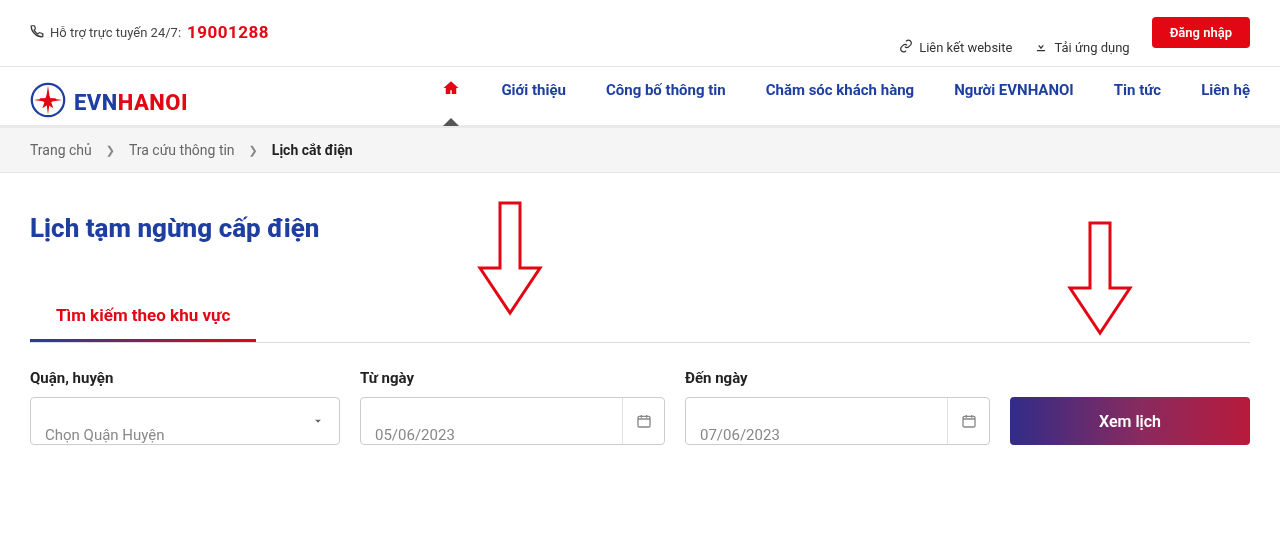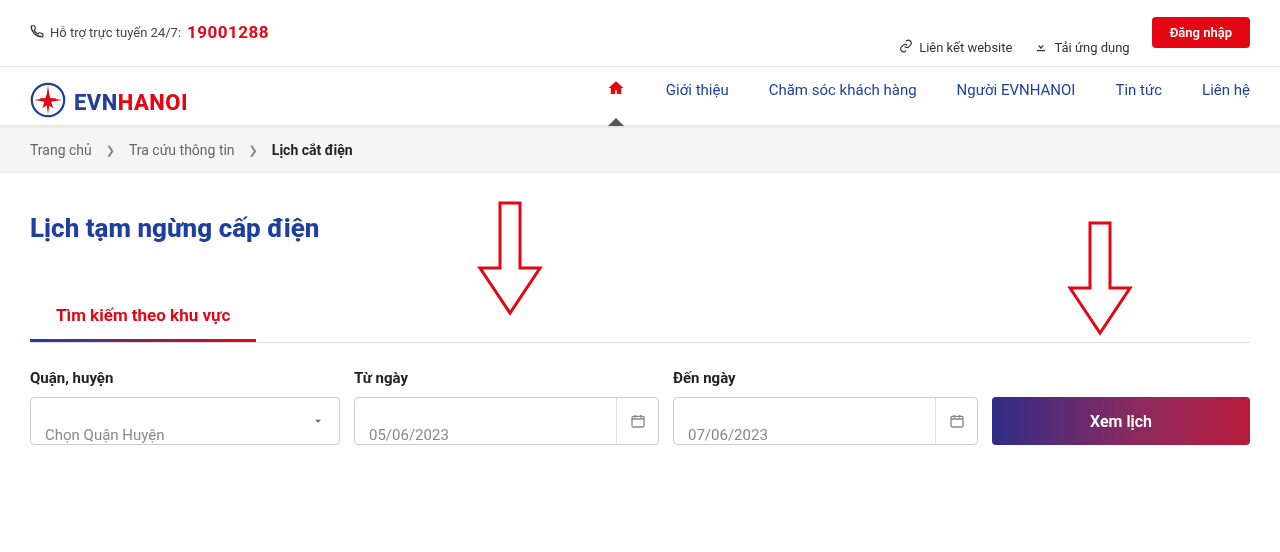--- a/index.html
+++ b/index.html
@@ -15,21 +15,21 @@
 
   .hr1 { height:1px; background:#e6e6e6; width:100%; }
 
   
   .mainnav { display:flex; align-items:center; padding:12px 30px 0 30px; }
   .logo-wrap { display:flex; align-items:center; gap:8px; }
   .logo-text { font-weight:800; font-size:22px; letter-spacing:.5px; }
   .logo-text .evn { color:#1f3fa0; }
   .logo-text .hanoi { color:#E30613; }
 
-  .nav-items { margin-left:auto; display:flex; gap:40px; align-items:center; font-weight:400; color:#1f3fa0; font-size:15px; }
+  .nav-items { margin-left:auto; display:flex; gap:40px; align-items:center; font-weight:700; color:#1f3fa0; font-size:15px; }
   .nav-items .nav-item { position:relative; padding-bottom:24px; cursor:pointer; }
   .nav-items .nav-item.active { color:#E30613; }
   .nav-items .nav-item.active::after {
     content:""; position:absolute; left:50%; transform:translateX(-50%);
     bottom:-1px; width:0; height:0; border-left:8px solid transparent; border-right:8px solid transparent;
     border-bottom:8px solid #555;
   }
 
   .hr2 { height:3px; background:#e9e9e9; width:100%; }
 
@@ -42,21 +42,21 @@
   
   .content { padding:40px 30px 30px 30px; position:relative; }
   .page-title { color:#1f3fa0; font-weight:800; font-size:26px; margin-bottom:48px; }
 
   
   .tab-row { display:flex; border-bottom:1px solid #ddd; margin-bottom:26px; }
   .tab { padding:14px 26px; font-weight:700; color:#E30613; font-size:17px; border-bottom:3px solid transparent; cursor:pointer; background:#fafafa; }
   .tab.active { background:#fff; border-bottom:3px solid; border-image: linear-gradient(90deg,#1f3fa0,#E30613) 1; }
 
   
-  .form-area { display:grid; grid-template-columns: 310px 305px 305px 1fr; gap:14px; align-items:end; }
+  .form-area { display:grid; grid-template-columns: 310px 305px 305px 1fr; gap:20px; align-items:end; }
   .form-area .col label { font-weight:700; font-size:15px; display:block; margin-bottom:10px; }
   .ctrl { position:relative; height:48px; border:1px solid #ccc; border-radius:4px; background:#fff; display:flex; align-items:flex-end; }
   .ctrl .value { flex:1; padding:0 14px; color:#888; font-size:15px; cursor:pointer; }
   .ctrl .icon-right { width:42px; display:flex; align-items:center; justify-content:center; color:#888; border-left:1px solid #e2e2e2; height:100%; }
   .ctrl.select .icon-right { border-left:none; }
   .submit-btn { height:48px; border-radius:4px; background:linear-gradient(90deg,#312c88 0%, #8a2a5e 55%, #b81a3b 100%); color:#fff; font-weight:600; font-size:16px; display:flex; align-items:center; justify-content:center; cursor:pointer; }
 
   
   .red-box { position:absolute; border:2px solid #E30613; border-radius:2px; pointer-events:none; }
 
@@ -118,20 +118,21 @@
   </div>
   <div class="nav-items">
     <div class="nav-item active">
       <span>
         <svg width="20" height="18" viewBox="0 0 24 24" fill="#E30613">
             <path d="M12 3 2 12h3v8h6v-5h2v5h6v-8h3z"></path>
           </svg>
       </span>
     </div>
     <div class="nav-item">Giới thiệu</div>
+    <div class="nav-item">Công bố thông tin</div>
     <div class="nav-item">Chăm sóc khách hàng</div>
     <div class="nav-item">Người EVNHANOI</div>
     <div class="nav-item">Tin tức</div>
     <div class="nav-item">Liên hệ</div>
   </div>
 </div>
 <div class="hr2"></div>
 
 <div class="breadcrumb-bar">
   <span class="crumb">Trang chủ</span>

